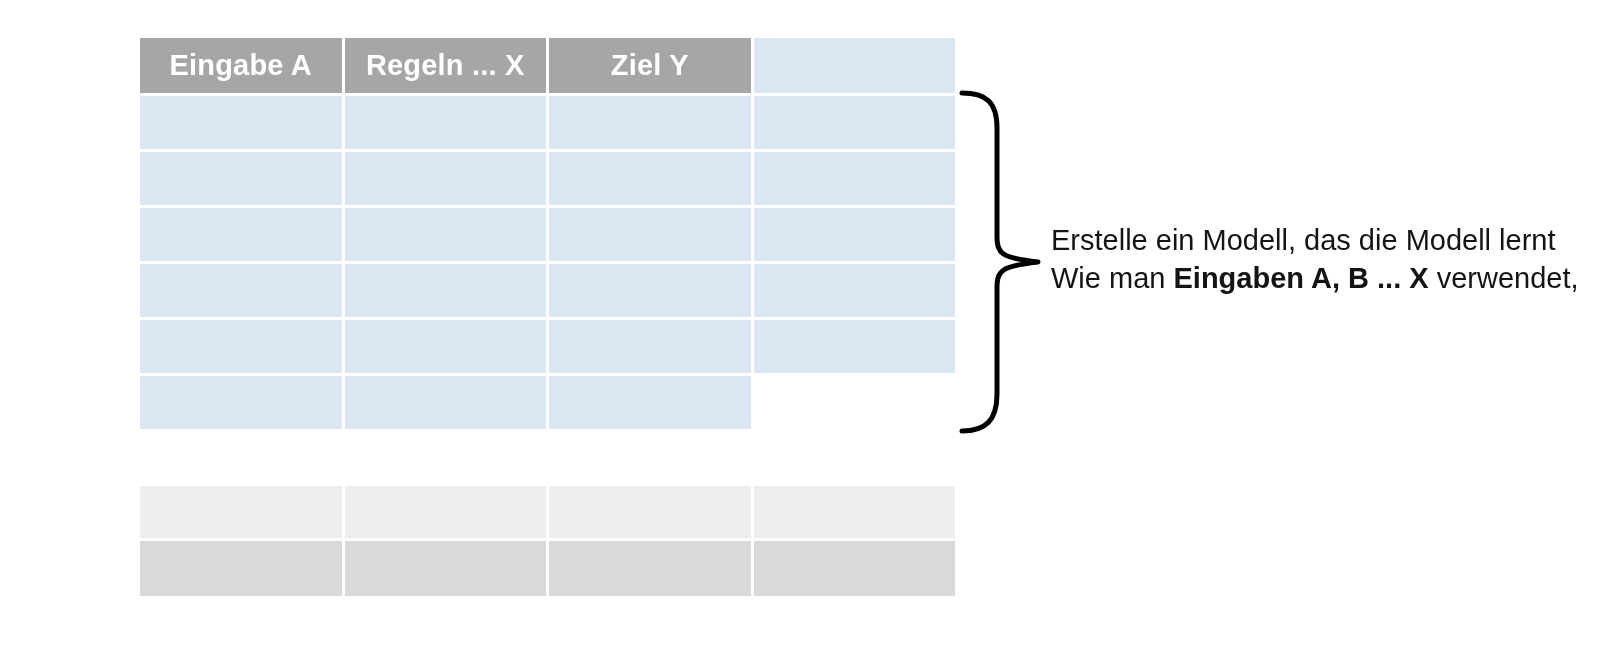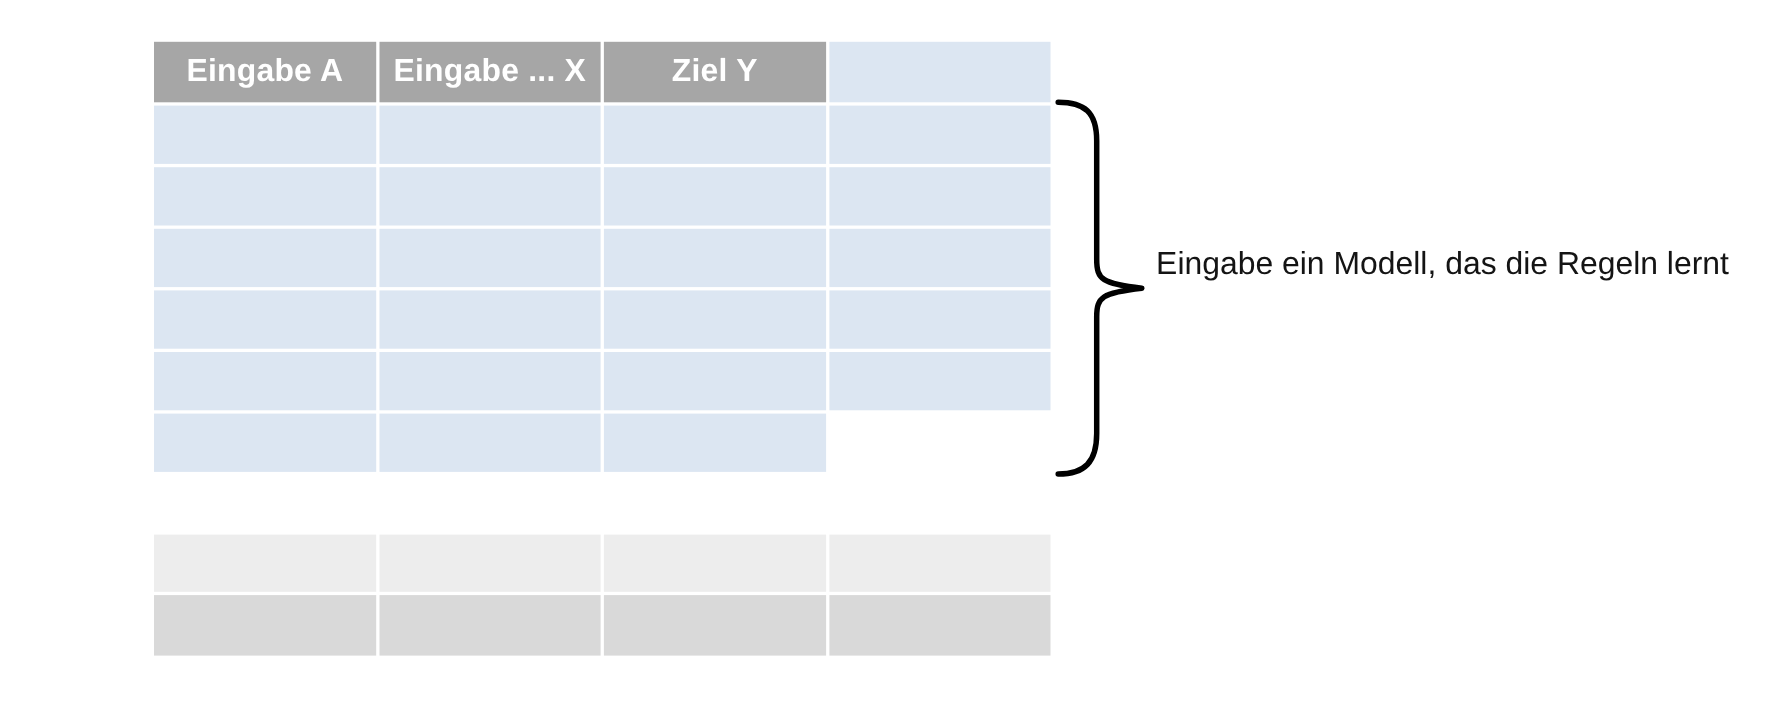--- a/index.html
+++ b/index.html
@@ -85,21 +85,21 @@
   .test-cell-light { background: var(--test-row1, #ededed); }
   .test-cell-dark  { background: var(--test-row2, #d9d9d9); }
 </style>
 </head>
 <body>
 
 <div class="canvas">
 
   <div class="train-table">
     <div class="header-cell">Eingabe A</div>
-    <div class="header-cell">Eingabe ... X</div>
+    <div class="header-cell">Regeln ... X</div>
     <div class="header-cell">Ziel Y</div>
 
   <div class="train-cell"></div>
       <div class="train-cell"></div>
       <div class="train-cell"></div>
       <div class="train-cell"></div>
       <div class="train-cell"></div>
       <div class="train-cell"></div>
       <div class="train-cell"></div>
       <div class="train-cell"></div>
@@ -125,21 +125,22 @@
     <path d="M 12,7
              C 36,7 47,16 47,42
              C 47,70 47,122 47,150
              C 47,168 52,172 88,176
              C 52,180 47,184 47,202
              C 47,240 47,282 47,308
              C 47,334 36,345 12,345"></path>
   </svg>
 
   <div class="annotation">
-    <div class="line"><span>Eingabe ein Modell, das die Regeln lernt</span></div>
+    <div class="line"><span>Erstelle ein Modell, das die Modell lernt</span></div>
+    <div class="line"><span>Wie man </span><b>Eingaben A, B ... X</b><span> verwendet,</span></div>
   </div>
 
   <div class="test-table">
 
   <div class="test-cell-light"></div>
       <div class="test-cell-light"></div>
       <div class="test-cell-light"></div>
       <div class="test-cell-light"></div>
       <div class="test-cell-dark"></div>
       <div class="test-cell-dark"></div>

